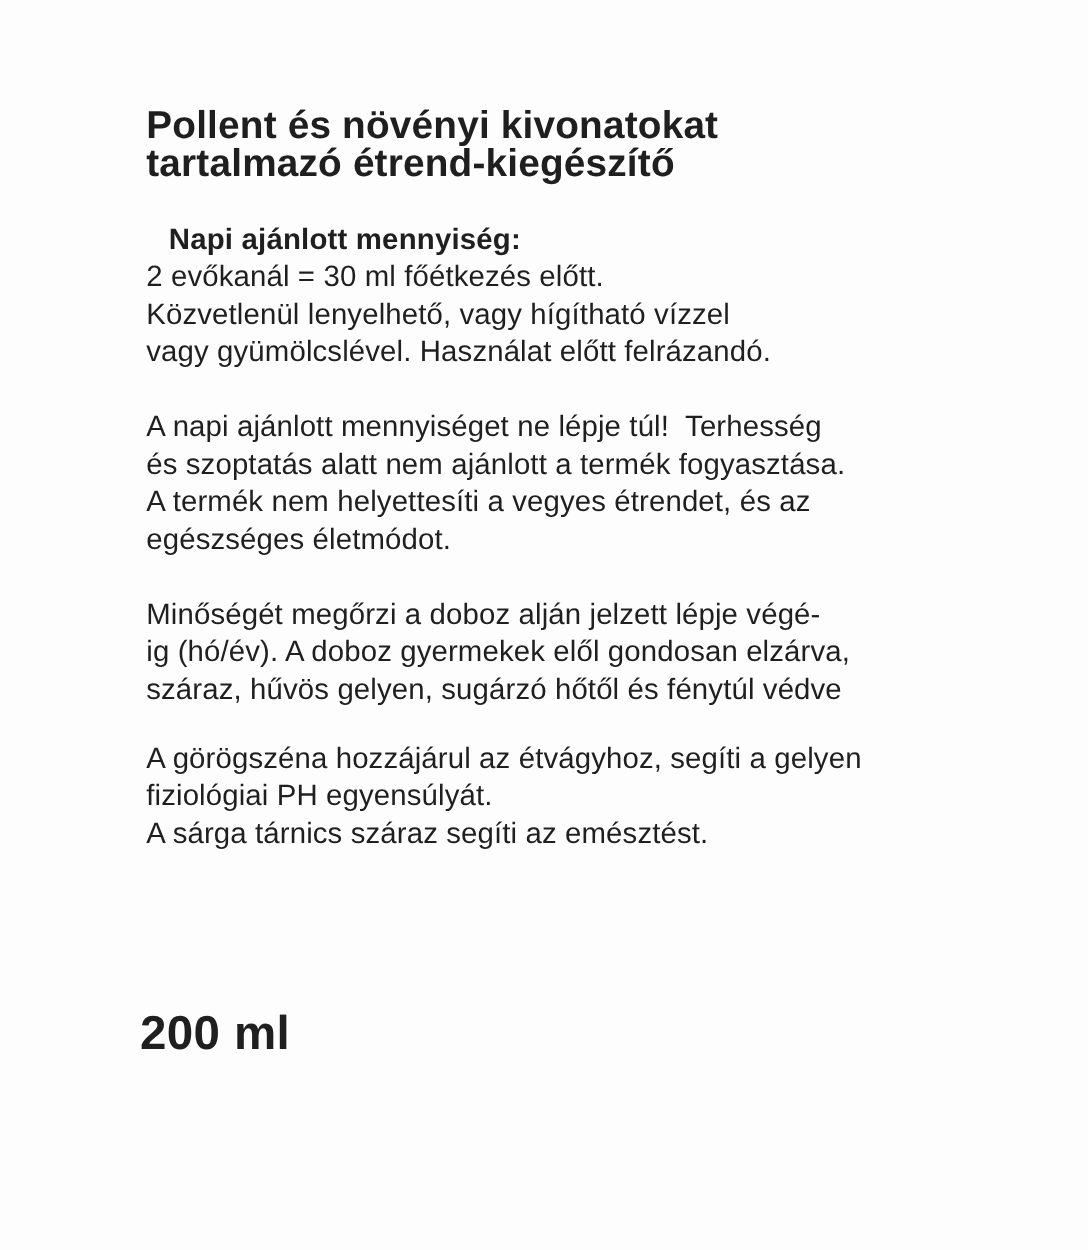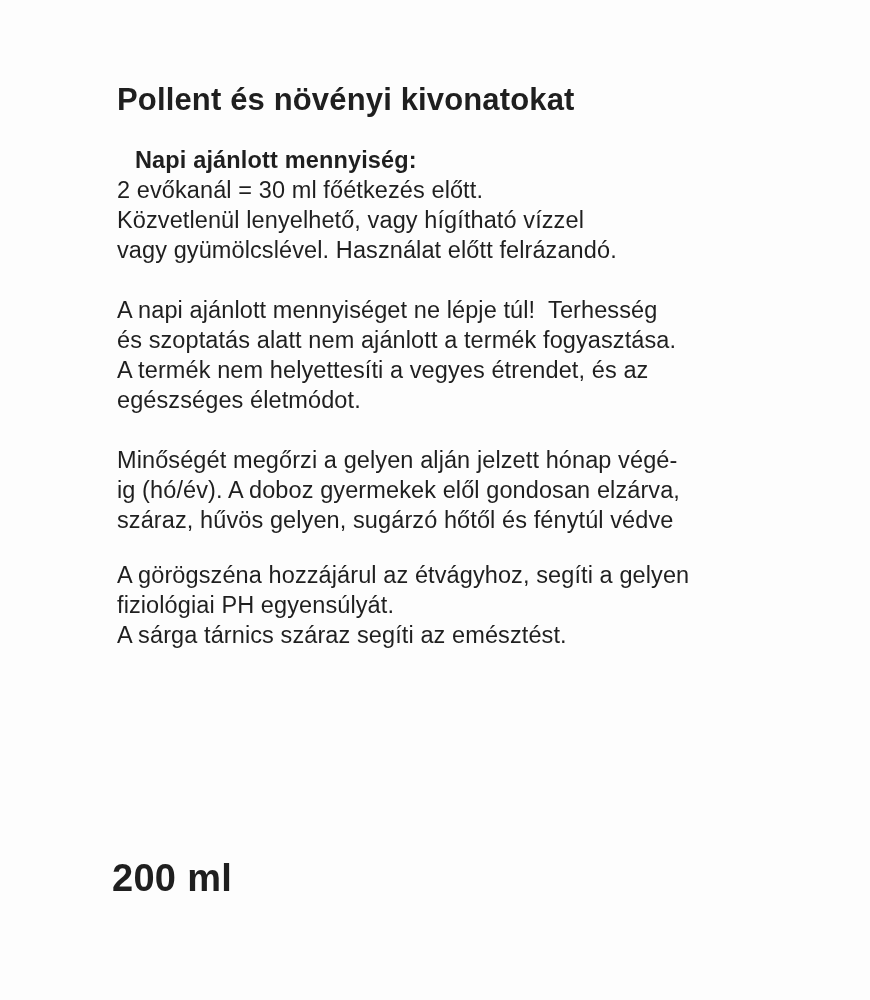--- a/index.html
+++ b/index.html
@@ -43,35 +43,36 @@
   }
   .gap-lg {
     height: 30px;
   }
   .gap-sm {
     height: 25px;
   }
   .volume {
     position: absolute;
     left: 112px;
-    top: 855px;
+    top: 804px;
     font-size: 38px;
     font-weight: bold;
     line-height: 46px;
     letter-spacing: 0.3px;
     white-space: pre;
   }
 </style>
 </head>
 <body>
 
 <div class="label-panel">
 
   <div class="block heading">
     <span class="line">Pollent és növényi kivonatokat</span>
+    <span class="line">tartalmazó étrend-kiegészítő</span>
   </div>
 
   <div class="gap-lg"></div>
 
   <div class="block">
     <span class="line subheading">Napi ajánlott mennyiség:</span>
     <span class="line">2 evőkanál = 30 ml főétkezés előtt.</span>
     <span class="line">Közvetlenül lenyelhető, vagy hígítható vízzel</span>
     <span class="line">vagy gyümölcslével. Használat előtt felrázandó.</span>
   </div>
@@ -81,21 +82,21 @@
   <div class="block">
     <span class="line">A napi ajánlott mennyiséget ne lépje túl!  Terhesség</span>
     <span class="line">és szoptatás alatt nem ajánlott a termék fogyasztása.</span>
     <span class="line">A termék nem helyettesíti a vegyes étrendet, és az</span>
     <span class="line">egészséges életmódot.</span>
   </div>
 
   <div class="gap-lg"></div>
 
   <div class="block">
-    <span class="line">Minőségét megőrzi a gelyen alján jelzett hónap végé-</span>
+    <span class="line">Minőségét megőrzi a doboz alján jelzett lépje végé-</span>
     <span class="line">ig (hó/év). A doboz gyermekek elől gondosan elzárva,</span>
     <span class="line">száraz, hűvös gelyen, sugárzó hőtől és fénytúl védve</span>
   </div>
 
   <div class="gap-sm"></div>
 
   <div class="block">
     <span class="line">A görögszéna hozzájárul az étvágyhoz, segíti a gelyen</span>
     <span class="line">fiziológiai PH egyensúlyát.</span>
     <span class="line">A sárga tárnics száraz segíti az emésztést.</span>

